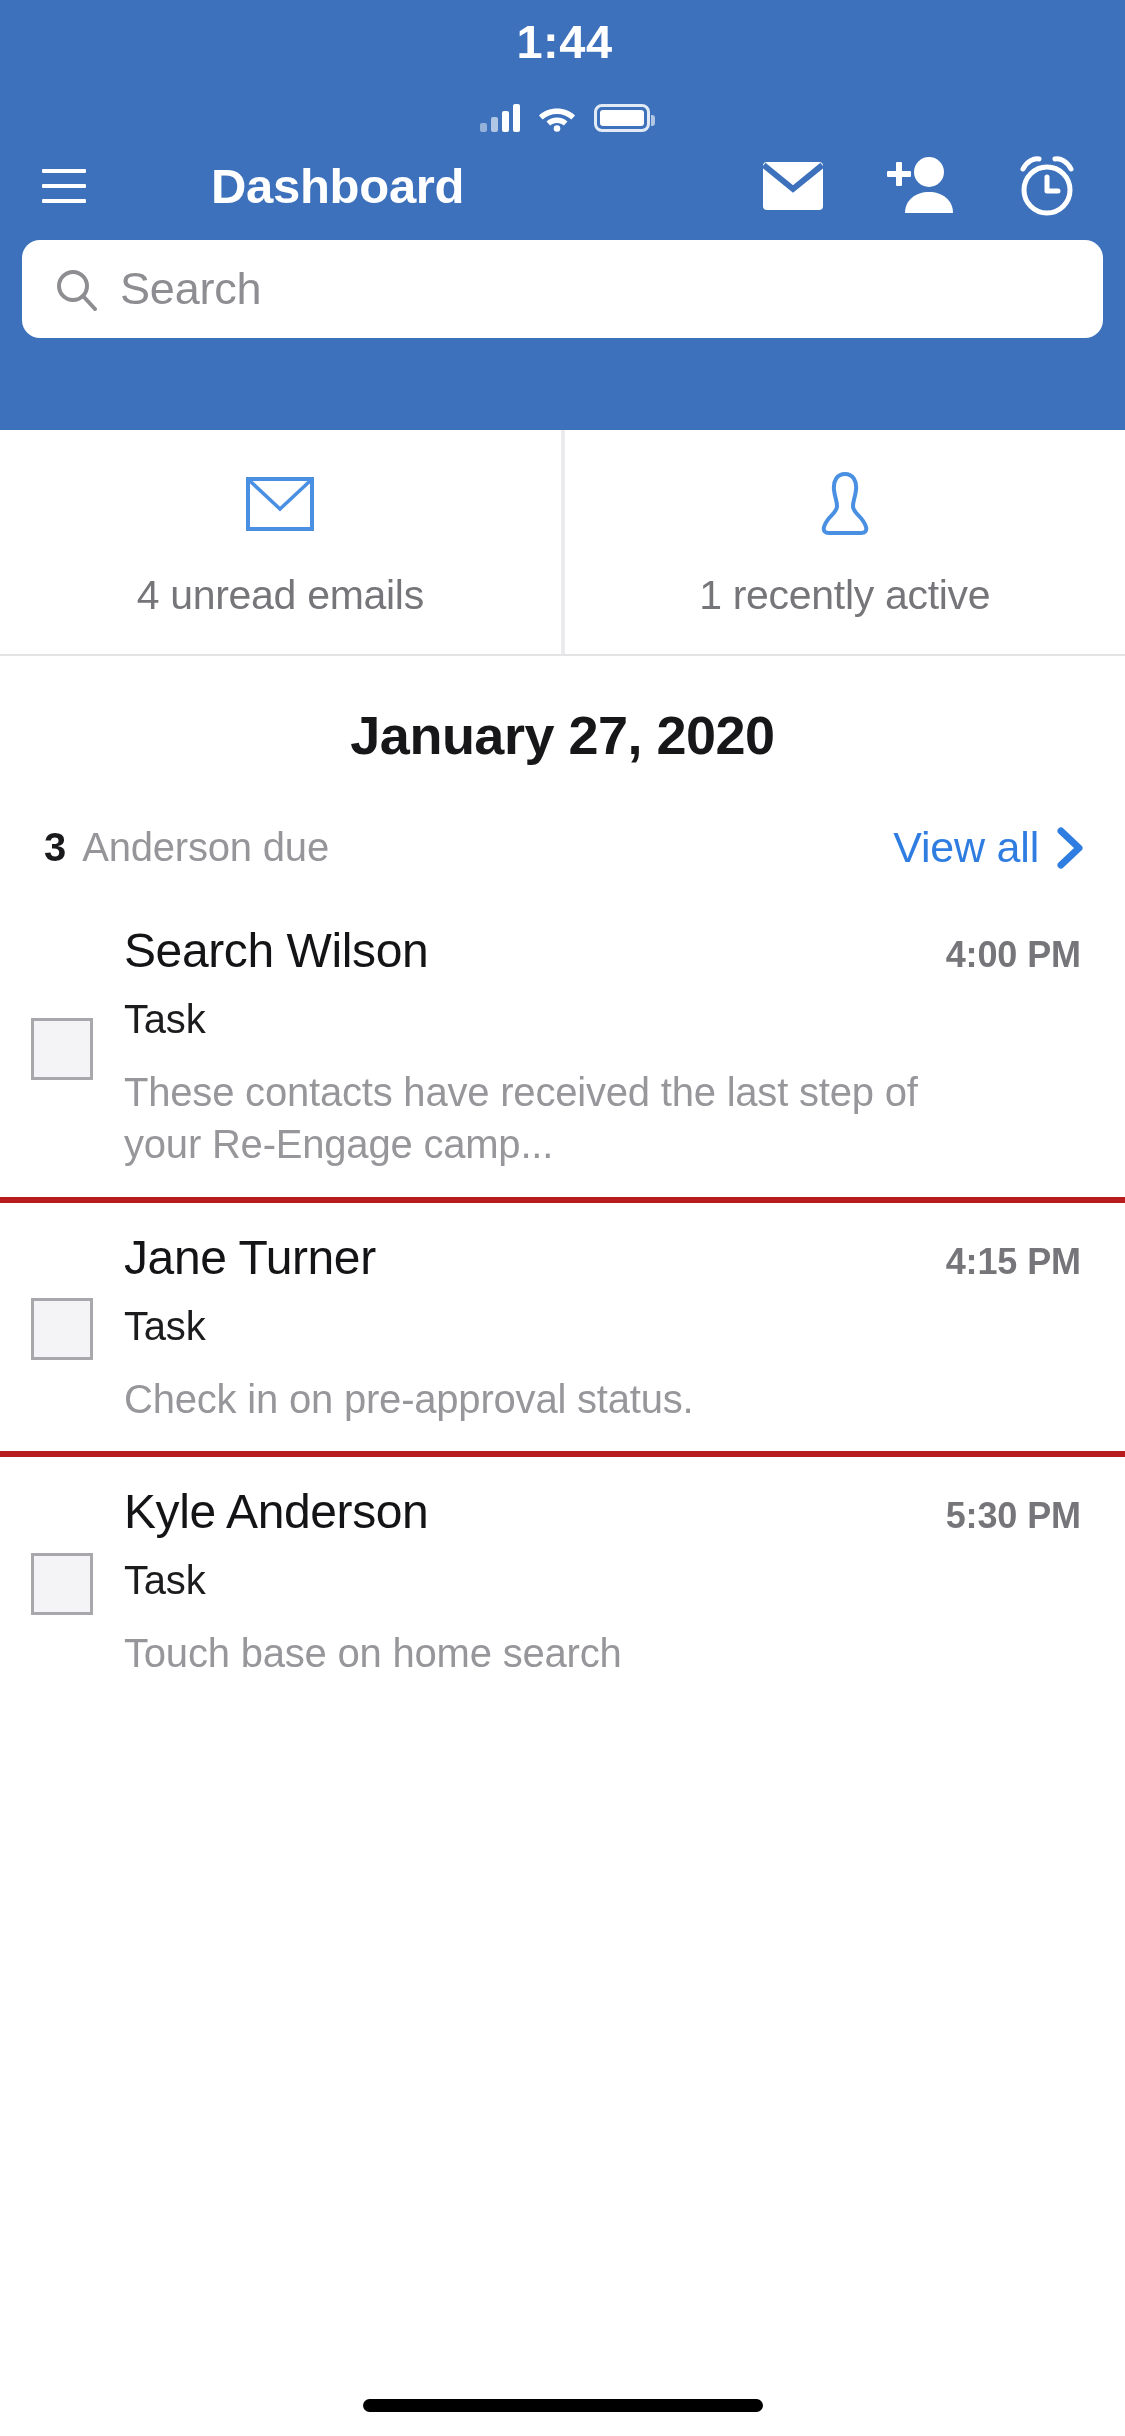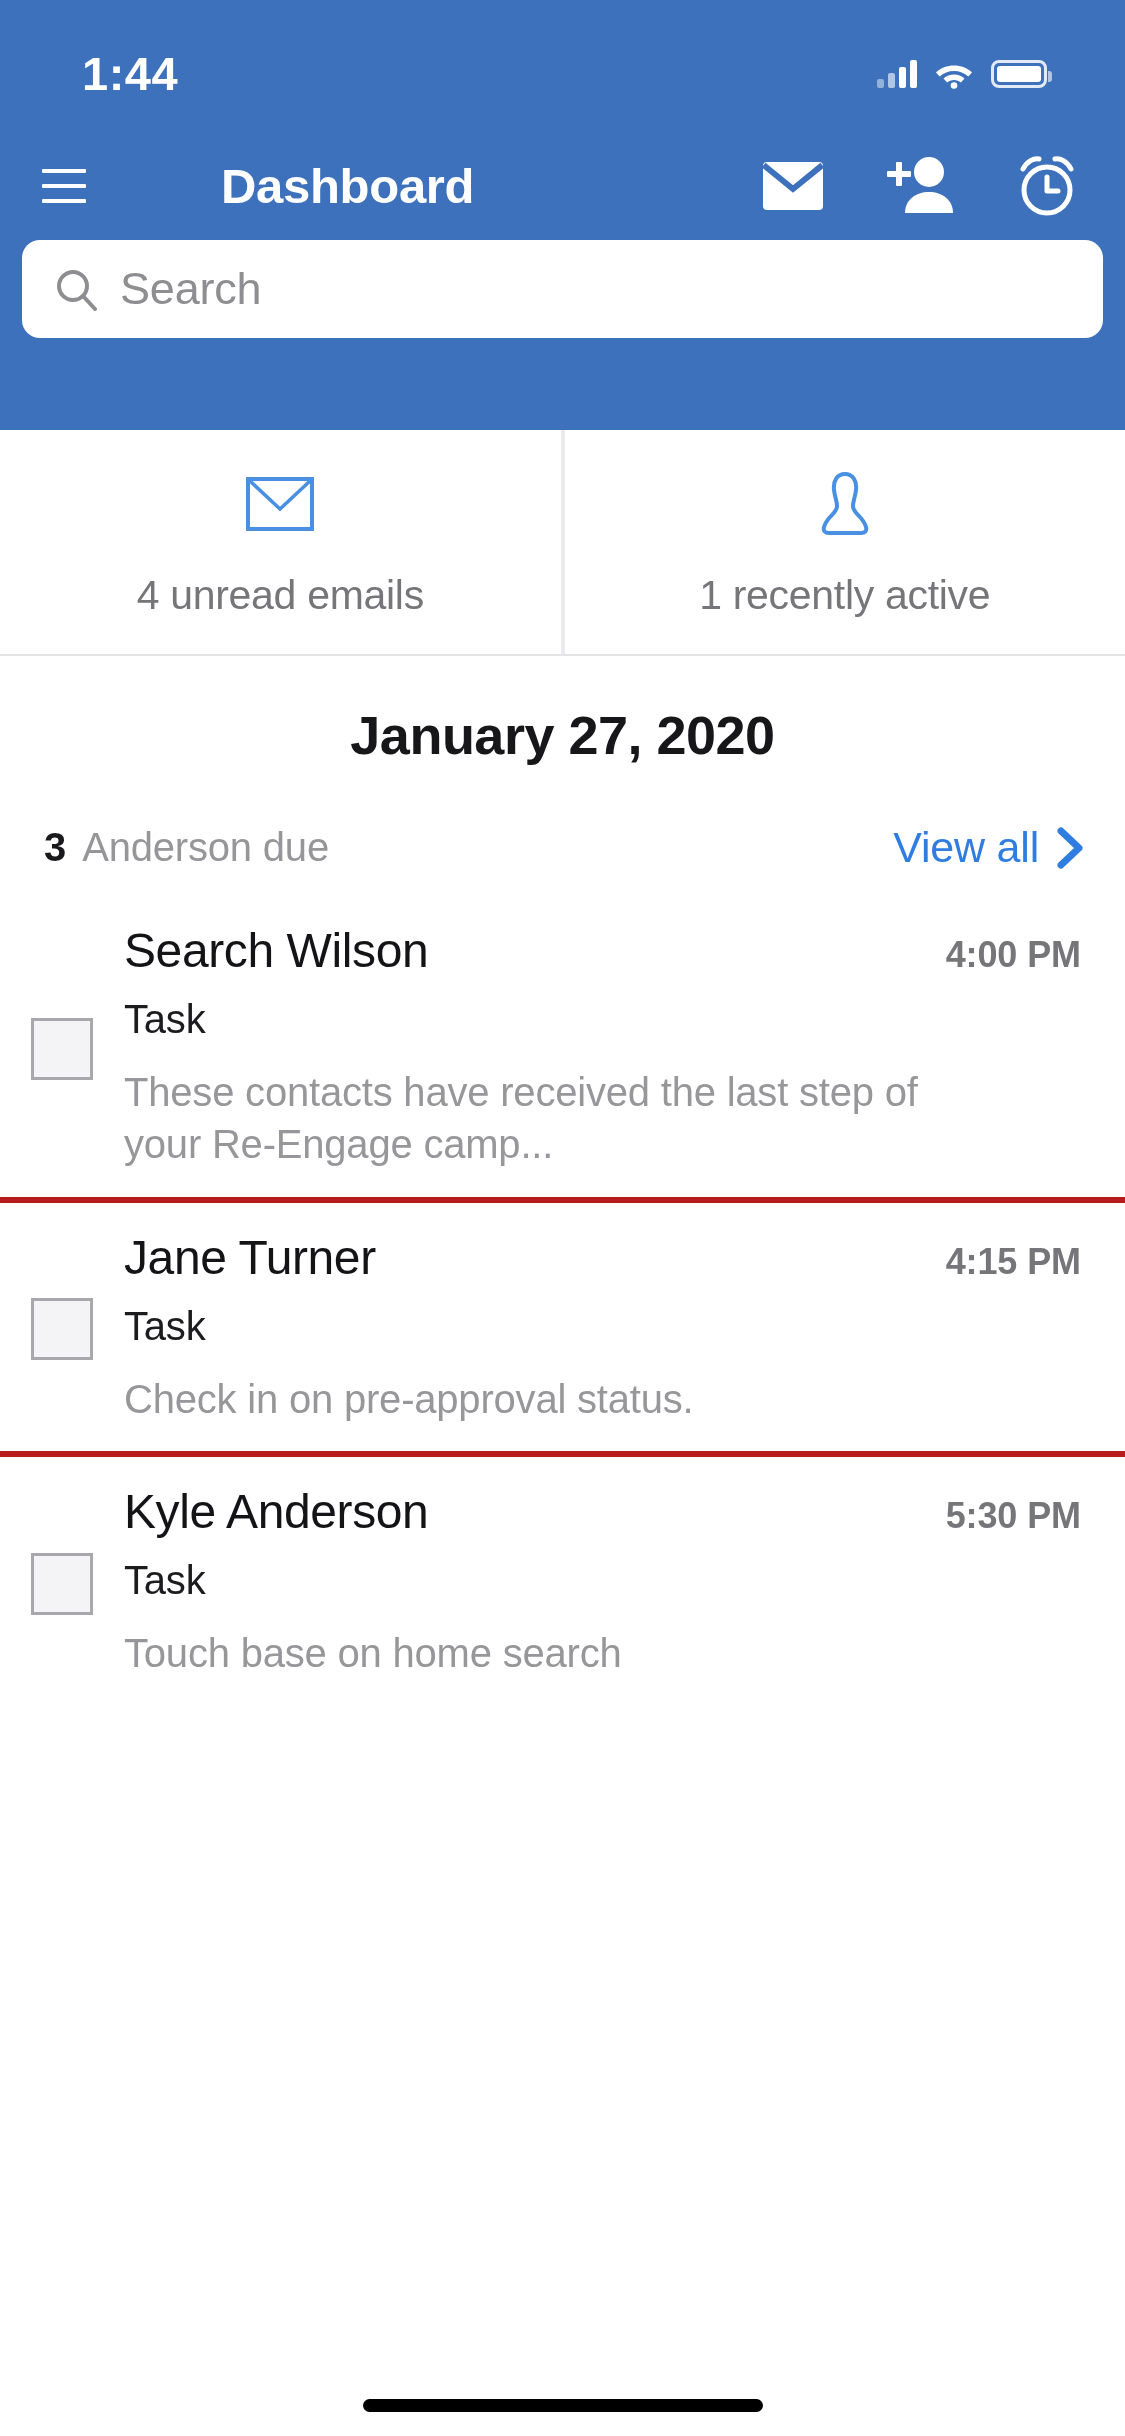--- a/index.html
+++ b/index.html
@@ -19,20 +19,21 @@
     position:relative;
   }
 
   
   .status-bar {
     height:132px;
     display:flex;
     align-items:center;
     justify-content:space-between;
     padding:0 78px 0 82px;
+    flex-direction:column;
   }
   .status-time {
     color:#ffffff;
     font-size:47px;
     font-weight:600;
     letter-spacing:0.5px;
     margin-top:14px;
   }
   .status-icons { display:flex; align-items:center; gap:17px; margin-top:16px; }
   .signal { display:flex; align-items:flex-end; gap:4px; height:28px; }
@@ -52,21 +53,20 @@
   }
   .battery span{ display:block; height:100%; background:#ffffff; border-radius:3px; }
 
   
   .nav-bar {
     height:108px;
     display:flex;
     align-items:center;
     padding:0 42px 0 28px;
     position:relative;
-    gap:10px;
   }
   .hamburger {
     width:72px; height:72px;
     display:flex; flex-direction:column; justify-content:center; align-items:center; gap:11px;
     cursor:pointer;
   }
   .hamburger i { display:block; width:44px; height:4px; background:#ffffff; border-radius:1px; }
   .nav-title {
     color:#ffffff;
     font-size:49px;

